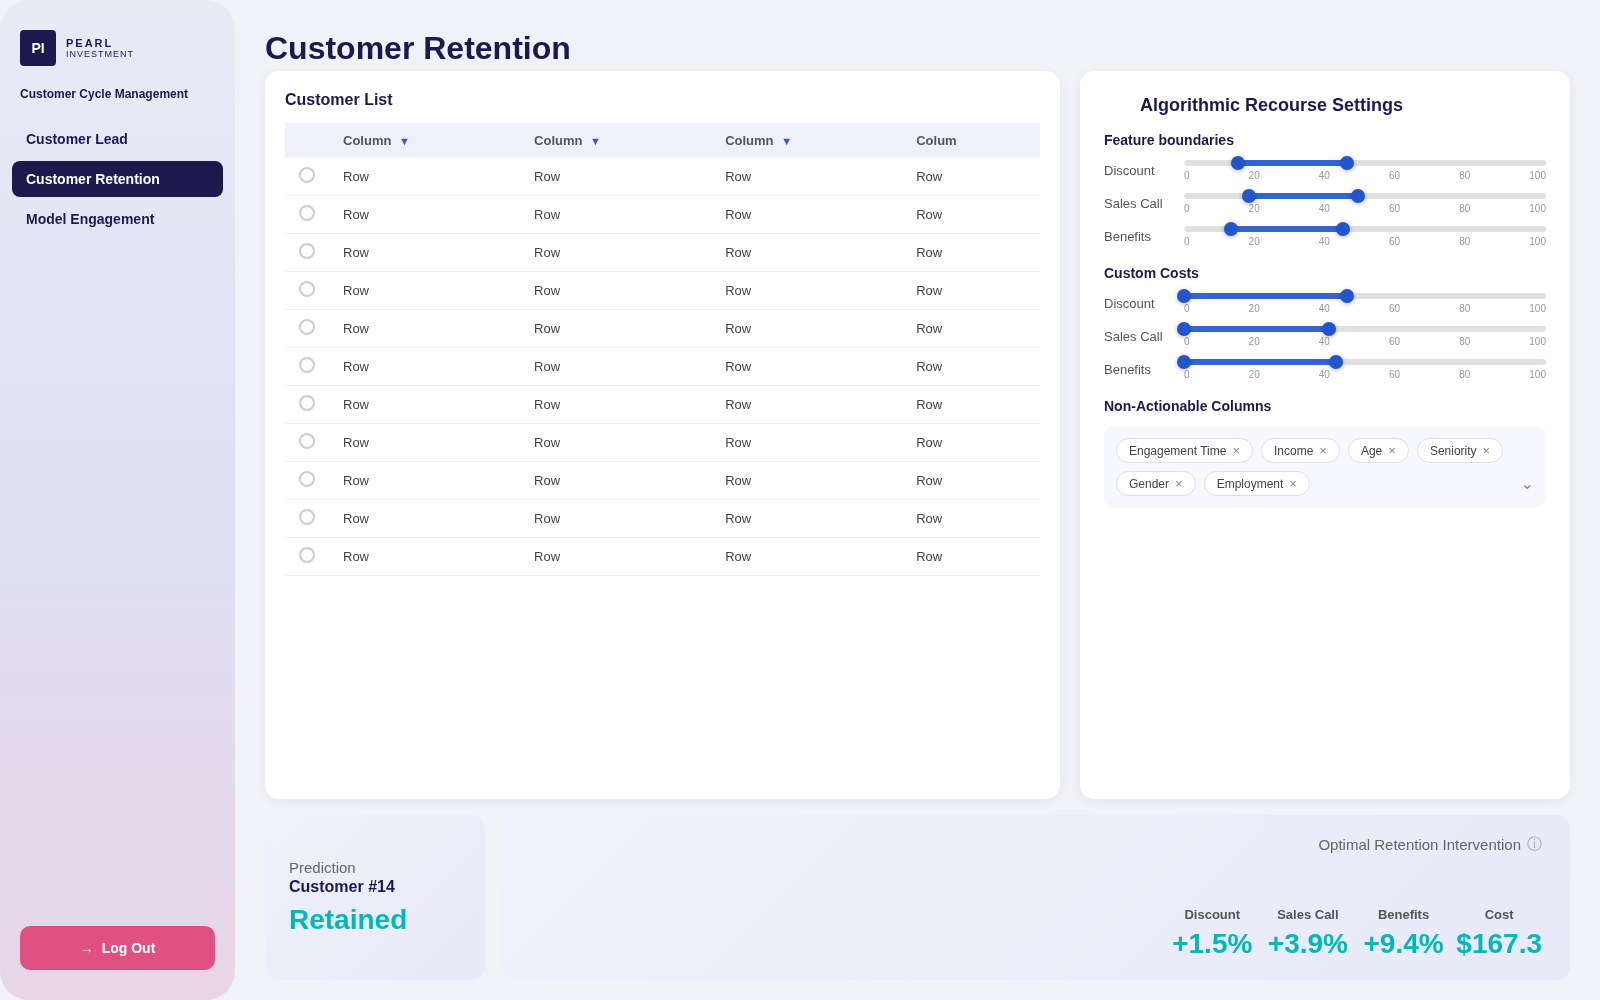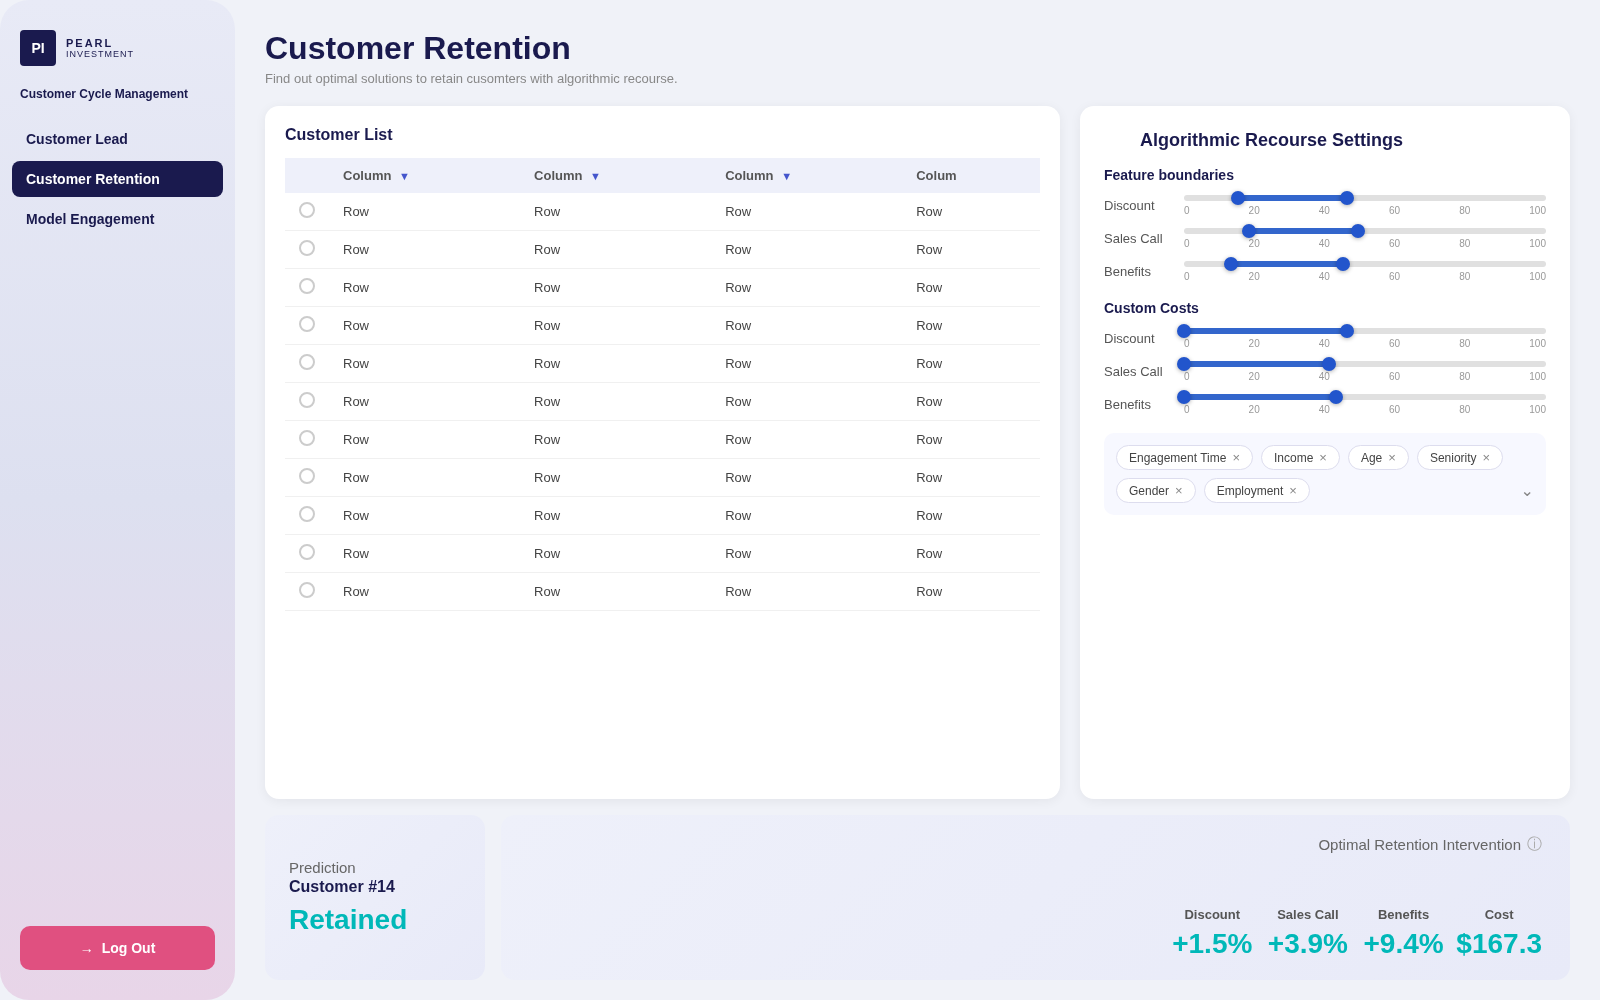--- a/index.html
+++ b/index.html
@@ -380,21 +380,20 @@
     <div class="sidebar-item">Model Engagement</div>
   </div>
   <button class="logout-btn">
     <span>→</span>
     <span>Log Out</span>
   </button>
 </div>
 
 <div class="main">
   <h1 class="page-title">Customer Retention</h1>
-  <p class="page-subtitle">Find out optimal solutions to retain cusomters with algorithmic recourse.</p>
 
   <div class="content-grid">
 
     <div class="card">
       <div class="card-title">Customer List</div>
       <div class="table-container">
         <table>
           <thead>
             <tr>
               <th class="radio-col"></th>
@@ -608,20 +607,21 @@
                 <span>20</span>
                 <span>40</span>
                 <span>60</span>
                 <span>80</span>
                 <span>100</span>
               </div>
             </div>
           </div>
         </div>
 
+      <div class="section-label">Non-Actionable Columns</div>
       <div class="tags-wrap" id="tags-wrap">
       <div class="tag">
             <span>Engagement Time</span>
             <span class="tag-x">×</span>
           </div>
           <div class="tag">
             <span>Income</span>
             <span class="tag-x">×</span>
           </div>
           <div class="tag">

